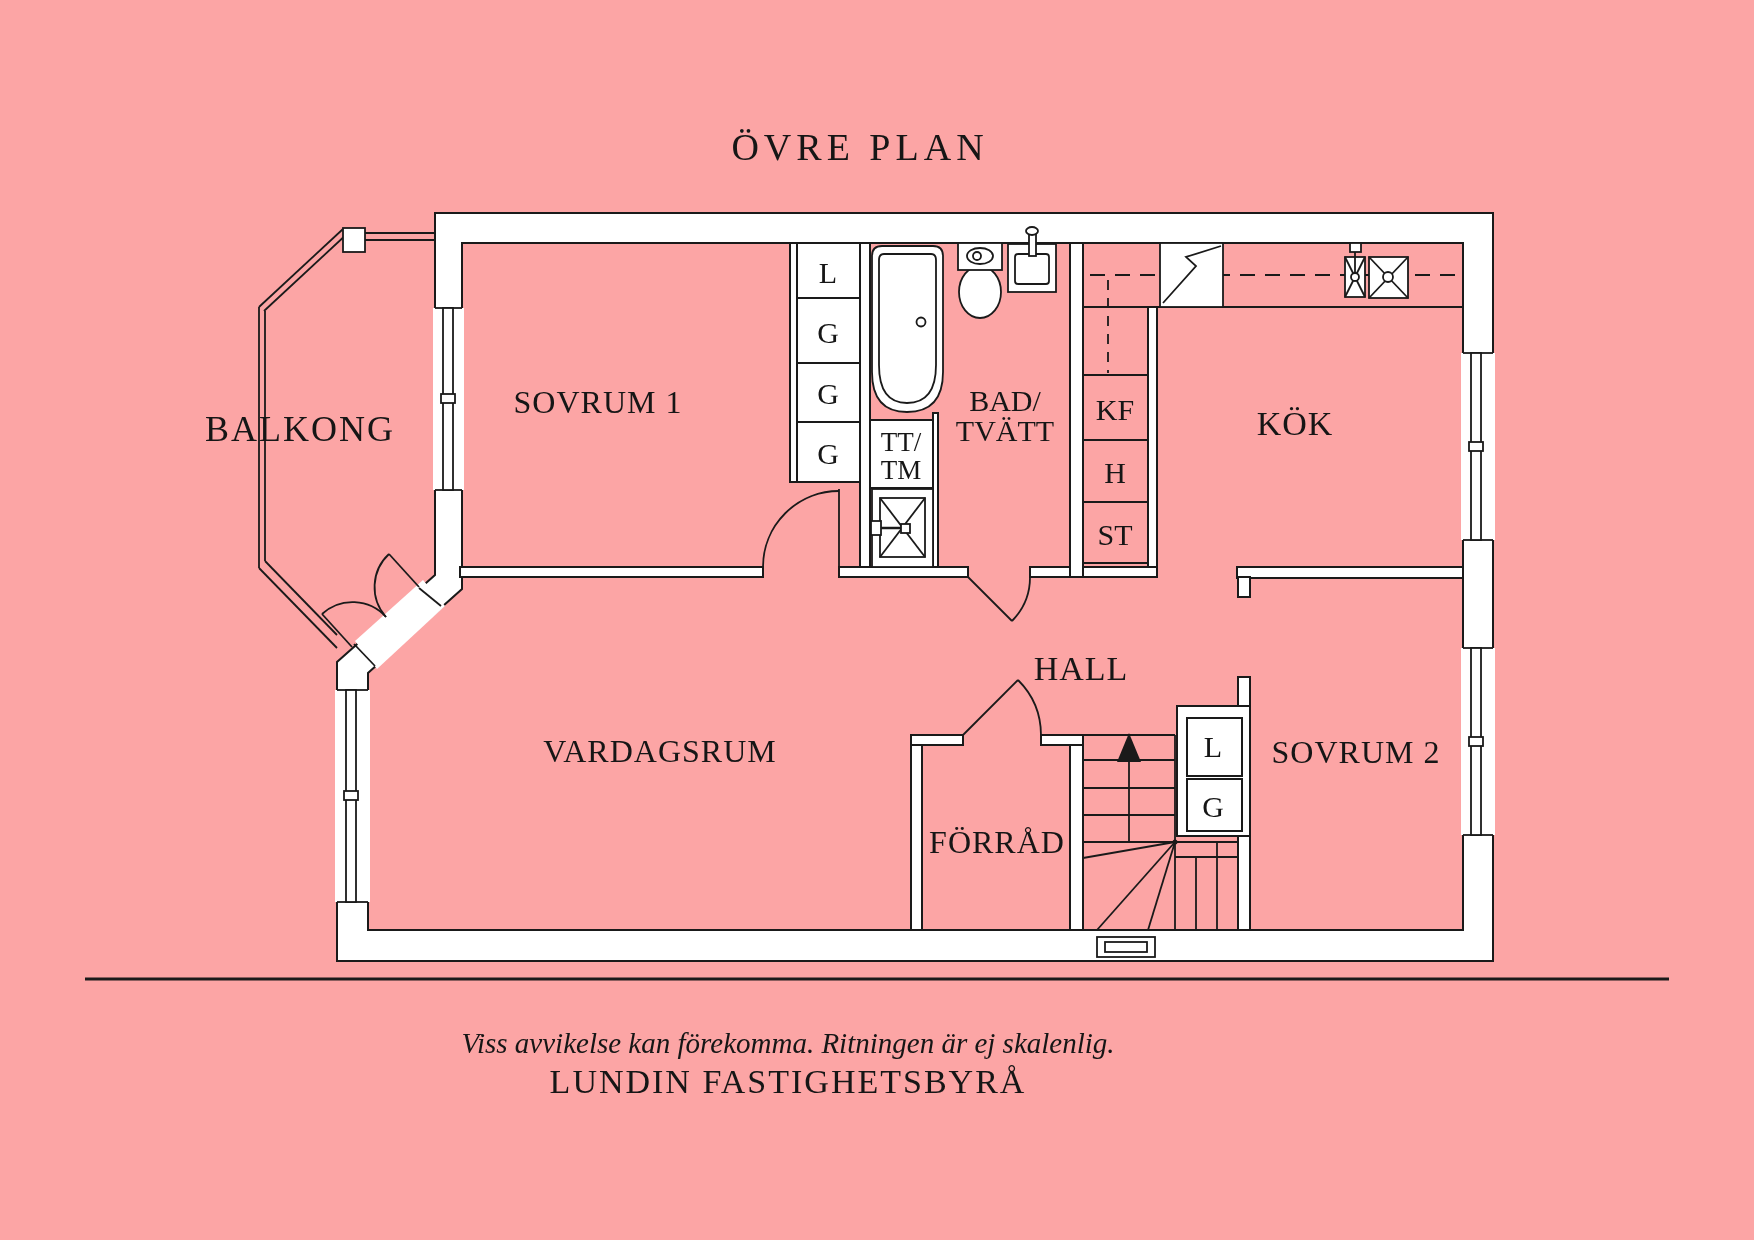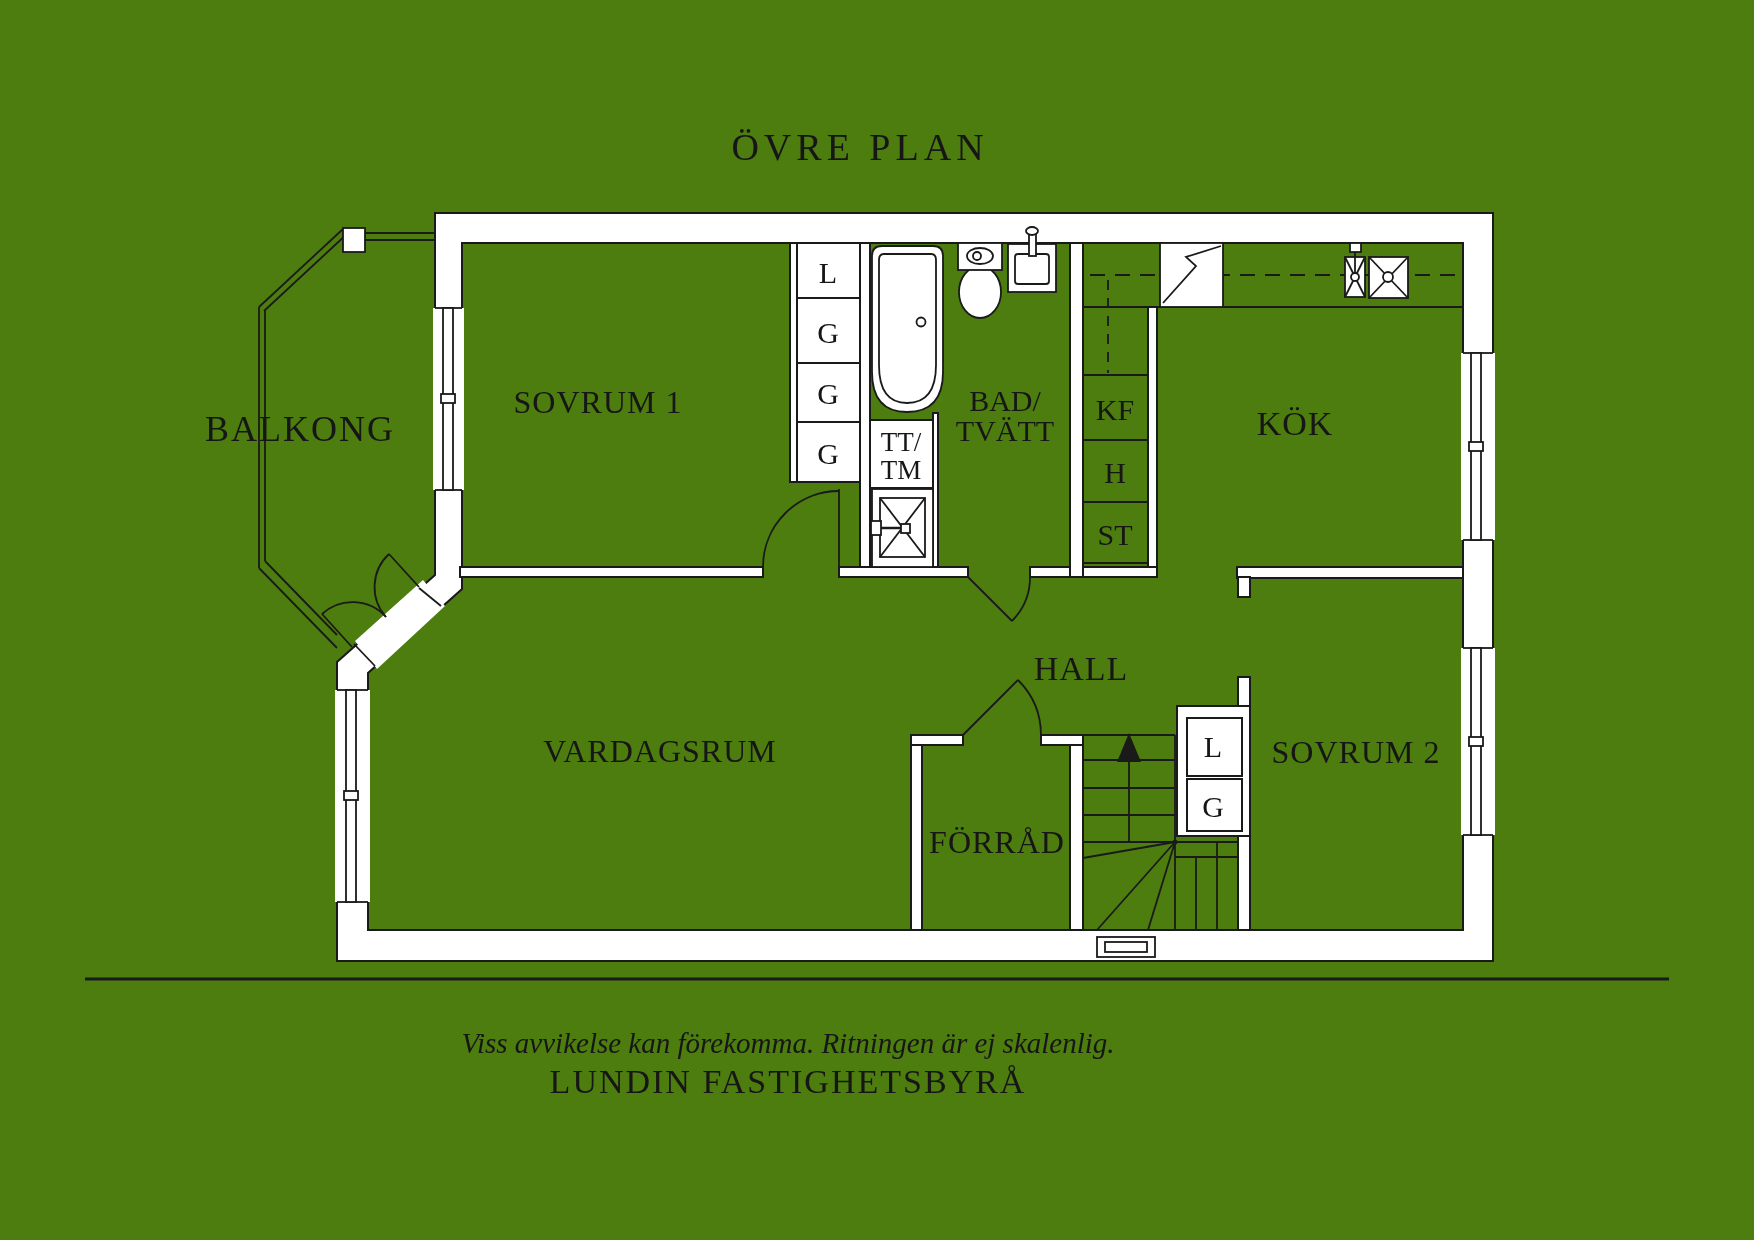--- a/index.html
+++ b/index.html
@@ -1,16 +1,16 @@
 <!DOCTYPE html>
 <html><head>
 <meta charset="utf-8">
 <style>
   html,body{margin:0;padding:0;background:#ffffff;}
-  .page{position:relative;width:1754px;height:1240px;background:#4d7c0f;overflow:hidden;
+  .page{position:relative;width:1754px;height:1240px;background:#fca5a5;overflow:hidden;
         font-family:"Liberation Serif", serif;}
   svg{display:block}
   text{fill:#161616;}
   .room-label{font-size:32px;letter-spacing:1px;}
   .small-label{font-size:30px;}
   .tiny-label{font-size:27px;}
   .title-label{font-size:38px;letter-spacing:5px;}
   .footer-note{font-size:29px;font-style:italic;}
   .footer-brand{font-size:34px;letter-spacing:2px;}
 </style>

